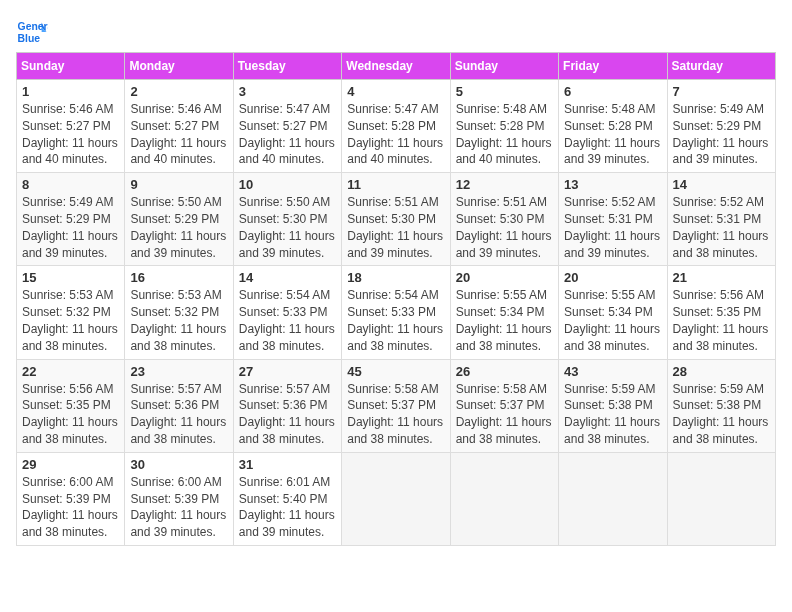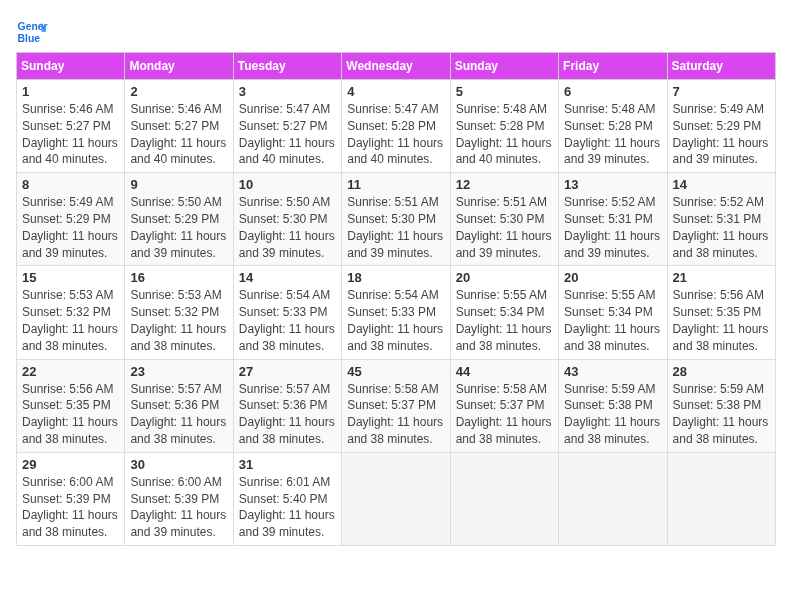--- a/index.html
+++ b/index.html
@@ -212,21 +212,21 @@
       </td>
         <td>
         <span class="day-number">27</span>
         <span class="day-info">Sunrise: 5:57 AM<br>Sunset: 5:36 PM<br>Daylight: 11 hours and 38 minutes.</span>
       </td>
         <td>
         <span class="day-number">45</span>
         <span class="day-info">Sunrise: 5:58 AM<br>Sunset: 5:37 PM<br>Daylight: 11 hours and 38 minutes.</span>
       </td>
         <td>
-        <span class="day-number">44</span>
+        <span class="day-number">26</span>
         <span class="day-info">Sunrise: 5:58 AM<br>Sunset: 5:37 PM<br>Daylight: 11 hours and 38 minutes.</span>
       </td>
         <td>
         <span class="day-number">43</span>
         <span class="day-info">Sunrise: 5:59 AM<br>Sunset: 5:38 PM<br>Daylight: 11 hours and 38 minutes.</span>
       </td>
         <td>
         <span class="day-number">28</span>
         <span class="day-info">Sunrise: 5:59 AM<br>Sunset: 5:38 PM<br>Daylight: 11 hours and 38 minutes.</span>
       </td>

